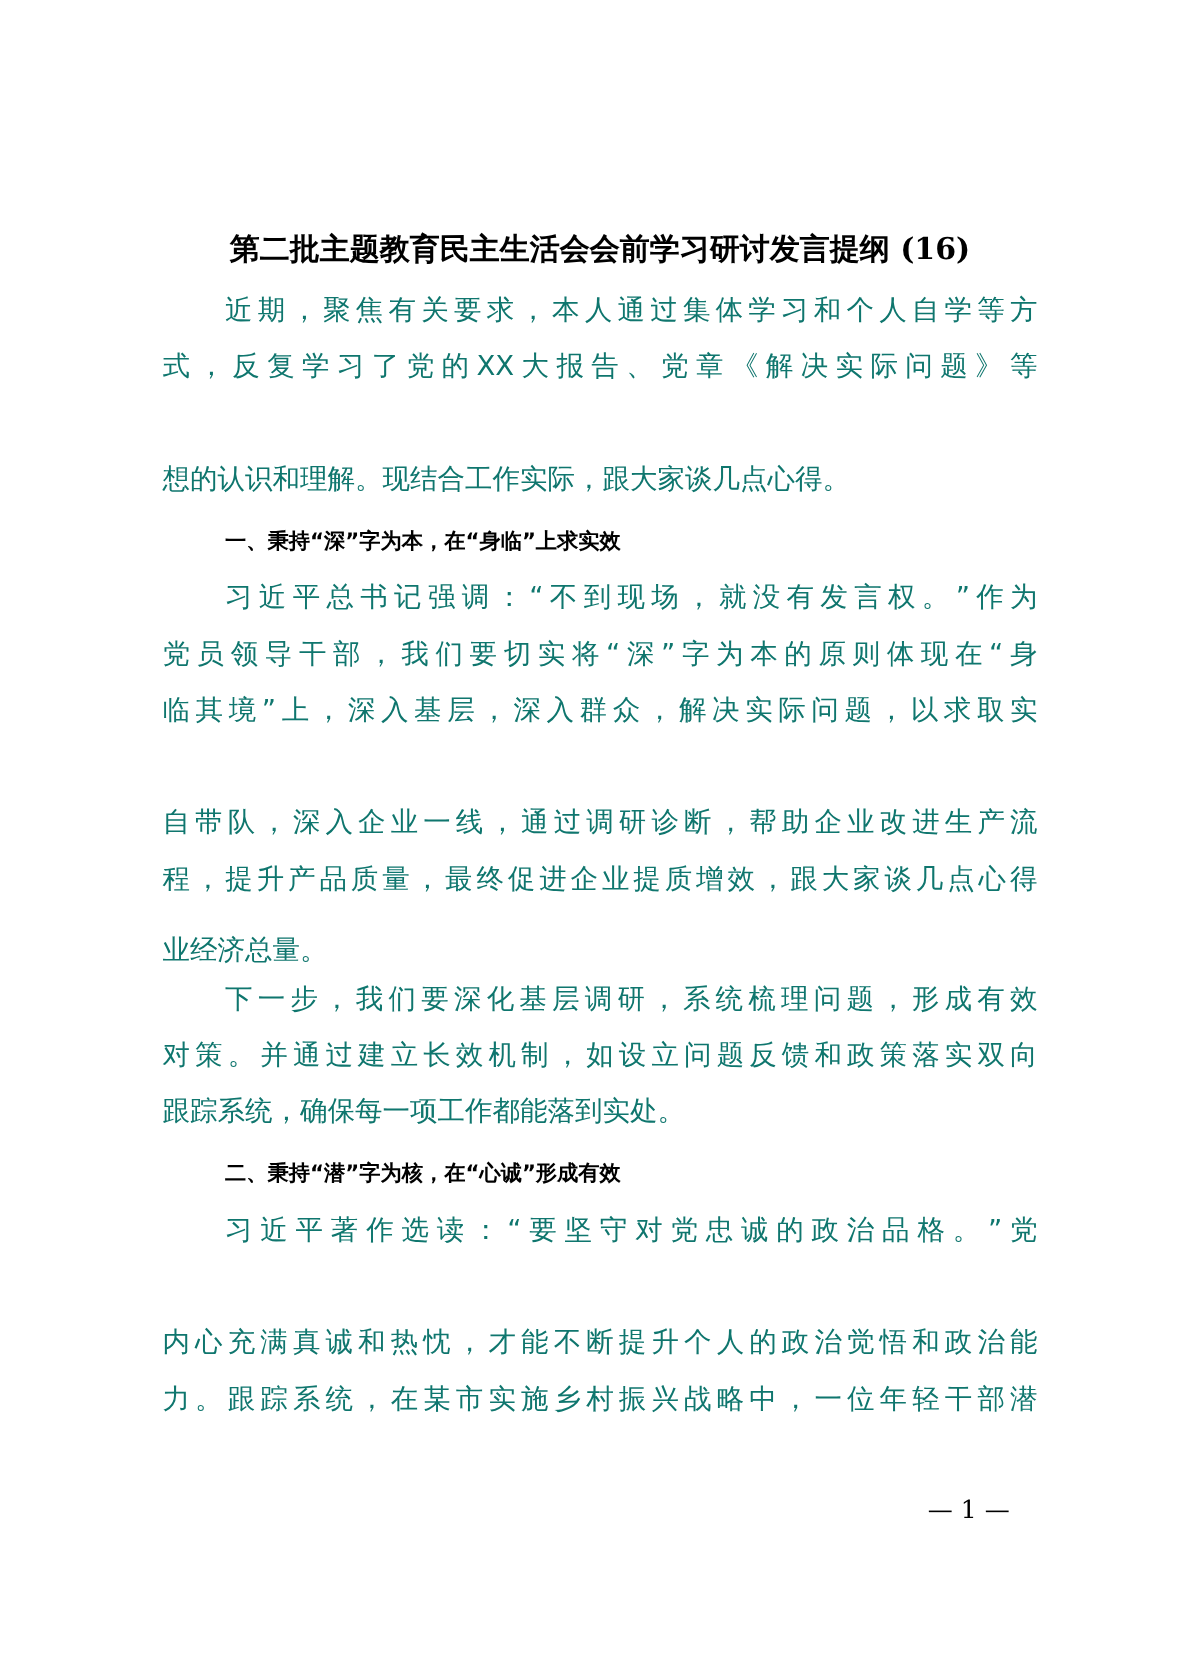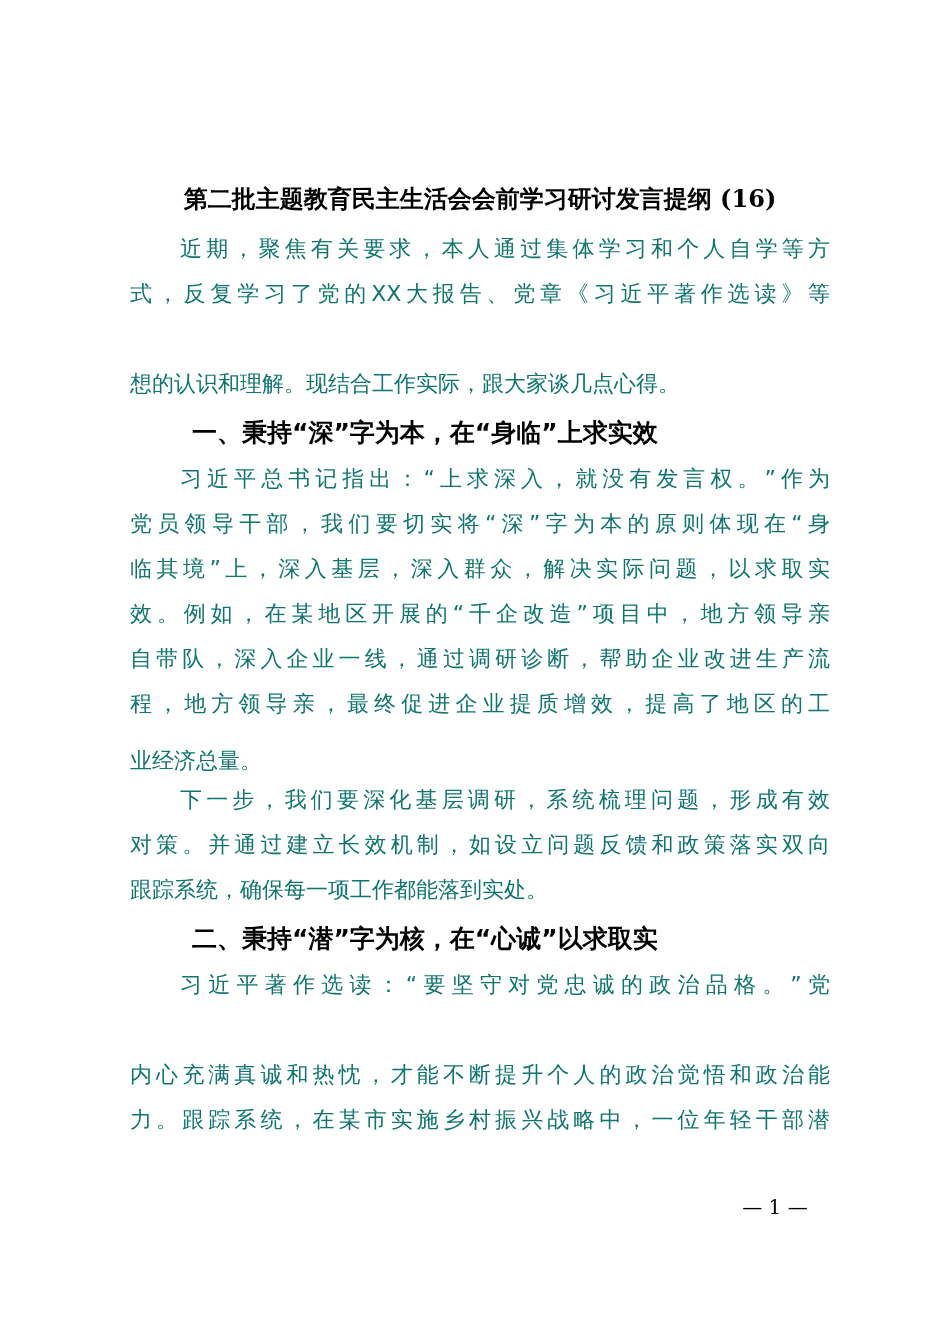--- a/index.html
+++ b/index.html
@@ -11,50 +11,49 @@
       font-size: 24px; line-height: 32px; color: #000; letter-spacing: 0px;
     }
     .line {
       position: absolute; left: 130px; width: 700px; height: 46px;
       font-family: "DejaVu Sans", sans-serif; font-size: 22px; line-height: 46px;
       color: #0f766e; white-space: nowrap; text-align: justify; text-align-last: justify;
     }
     .line.indent { left: 180px; width: 650px; }
     .line.last { text-align-last: left; }
     .heading {
-      position: absolute; left: 192px; height: 46px; font-family: "DejaVu Sans", sans-serif;
-      font-weight: bold; font-size: 25px; line-height: 46px; color: #000; white-space: nowrap;
+      position: absolute; left: 180px; height: 46px; font-family: "DejaVu Sans", sans-serif;
+      font-weight: bold; font-size: 17px; line-height: 46px; color: #000; white-space: nowrap;
     }
     .pagenum {
       position: absolute; left: 735px; top: 1193px; width: 80px; text-align: center;
       font-family: "DejaVu Serif", serif; font-size: 20px; color: #000; line-height: 28px;
     }
   </style>
 </head>
 <body>
 
 <div class="page">
   <div class="title">第二批主题教育民主生活会会前学习研讨发言提纲 (16)</div>
 
   <div class="line indent" style="top:226px">近期，聚焦有关要求，本人通过集体学习和个人自学等方</div>
-  <div class="line" style="top:271px">式，反复学习了党的XX大报告、党章《习近平著作选读》等</div>
+  <div class="line" style="top:271px">式，反复学习了党的XX大报告、党章《解决实际问题》等</div>
   <div class="line last" style="top:361px">想的认识和理解。现结合工作实际，跟大家谈几点心得。</div>
 
   <div class="heading" style="top:410px">一、秉持“深”字为本，在“身临”上求实效</div>
-  <div class="line indent" style="top:456px">习近平总书记指出：“上求深入，就没有发言权。”作为</div>
+  <div class="line indent" style="top:456px">习近平总书记强调：“不到现场，就没有发言权。”作为</div>
   <div class="line" style="top:501px">党员领导干部，我们要切实将“深”字为本的原则体现在“身</div>
   <div class="line" style="top:546px">临其境”上，深入基层，深入群众，解决实际问题，以求取实</div>
-  <div class="line" style="top:591px">效。例如，在某地区开展的“千企改造”项目中，地方领导亲</div>
   <div class="line" style="top:636px">自带队，深入企业一线，通过调研诊断，帮助企业改进生产流</div>
-  <div class="line" style="top:681px">程，地方领导亲，最终促进企业提质增效，提高了地区的工</div>
+  <div class="line" style="top:681px">程，提升产品质量，最终促进企业提质增效，跟大家谈几点心得</div>
   <div class="line last" style="top:738px">业经济总量。</div>
 
   <div class="line indent" style="top:777px">下一步，我们要深化基层调研，系统梳理问题，形成有效</div>
   <div class="line" style="top:822px">对策。并通过建立长效机制，如设立问题反馈和政策落实双向</div>
   <div class="line last" style="top:867px">跟踪系统，确保每一项工作都能落到实处。</div>
 
-  <div class="heading" style="top:916px">二、秉持“潜”字为核，在“心诚”以求取实</div>
+  <div class="heading" style="top:916px">二、秉持“潜”字为核，在“心诚”形成有效</div>
   <div class="line indent" style="top:962px">习近平著作选读：“要坚守对党忠诚的政治品格。”党</div>
   <div class="line" style="top:1052px">内心充满真诚和热忱，才能不断提升个人的政治觉悟和政治能</div>
   <div class="line" style="top:1097px">力。跟踪系统，在某市实施乡村振兴战略中，一位年轻干部潜</div>
 
   <div class="pagenum">— 1 —</div>
 </div>
 
 </body></html>

